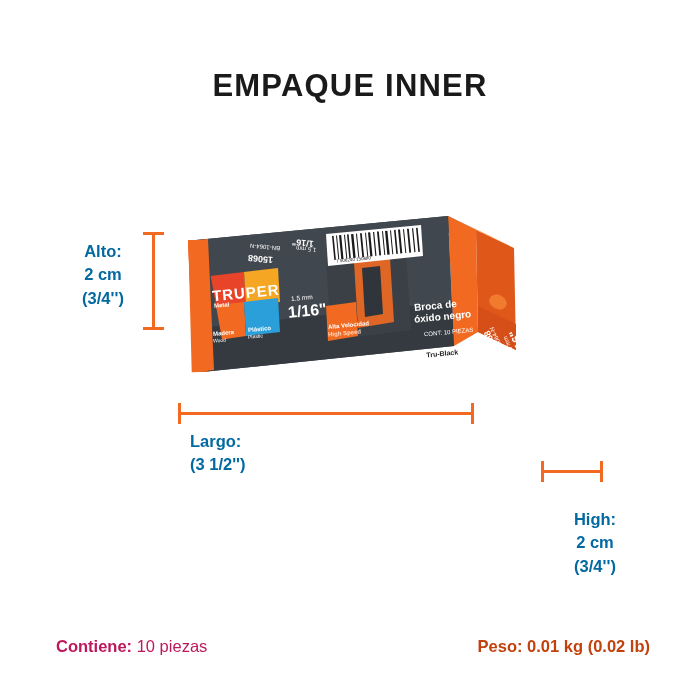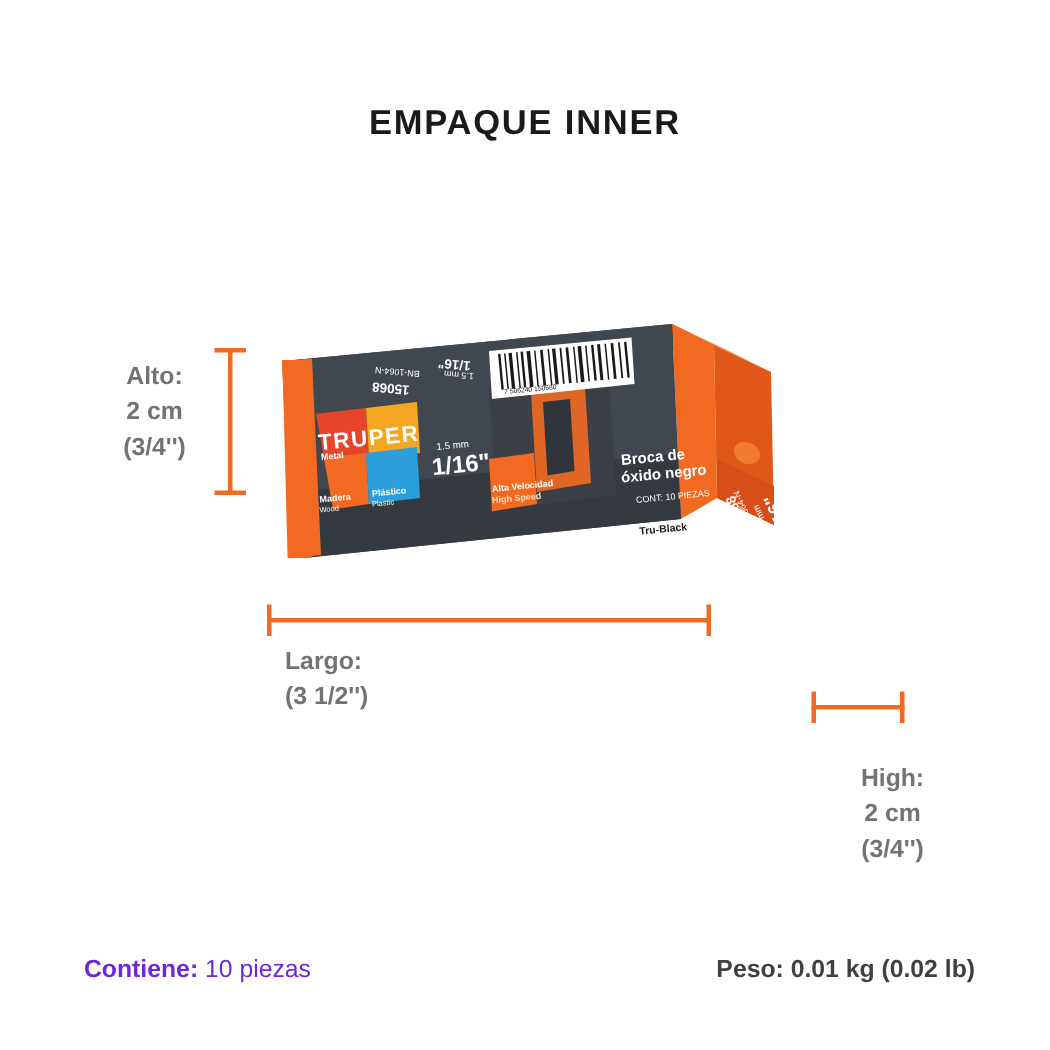--- a/index.html
+++ b/index.html
@@ -19,51 +19,51 @@
     inset: 0;
   }
 
   
   .title {
     position: absolute;
     top: 68px;
     left: 0;
     width: 700px;
     text-align: center;
-    font-size: 23px;
+    font-size: 31px;
     font-weight: bold;
     letter-spacing: 1.2px;
     color: #1a1a1a;
   }
 
   
   .bottom-left {
     position: absolute;
     left: 56px;
     top: 637px;
     font-size: 16.5px;
-    color: #6d28d9;
+    color: #be185d;
     white-space: nowrap;
   }
   .bottom-right {
     position: absolute;
     right: 50px;
     top: 637px;
     font-size: 16.5px;
-    color: #404040;
+    color: #c2410c;
     white-space: nowrap;
   }
   .bold { font-weight: bold; }
 
   
   .dim-label {
     position: absolute;
     font-size: 16.5px;
     font-weight: bold;
-    color: #737373;
+    color: #0369a1;
     line-height: 1.42;
     text-align: center;
     white-space: nowrap;
   }
 
   #dim-alto { left: 58px; top: 240px; width: 90px; text-align: center; }
   #dim-largo { left: 190px; top: 430px; width: 180px; text-align: left; }
   #dim-ancho { left: 520px; top: 508px; width: 150px; text-align: center; }
 
   

